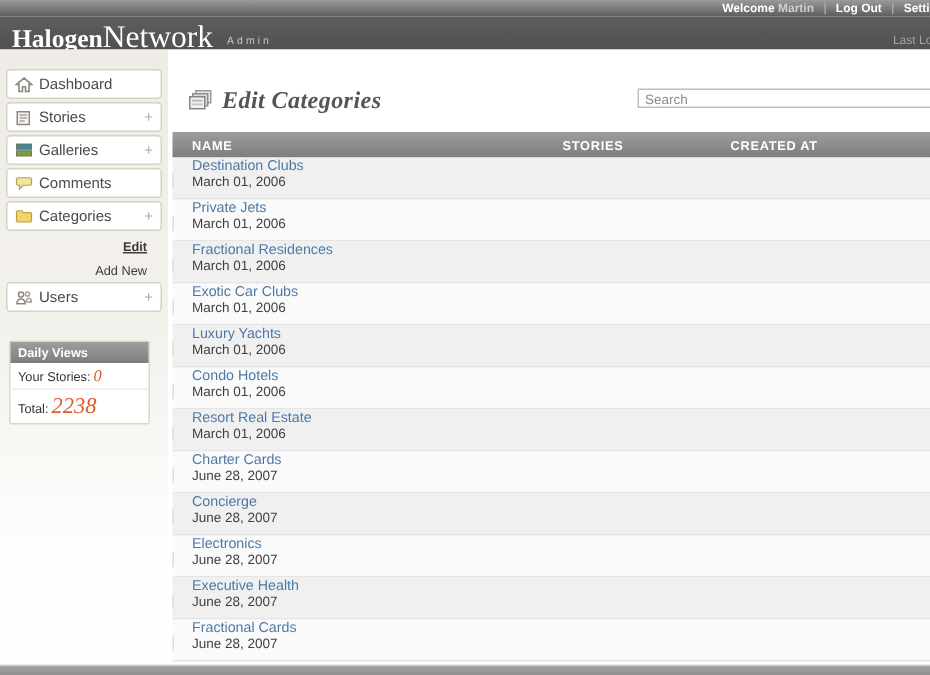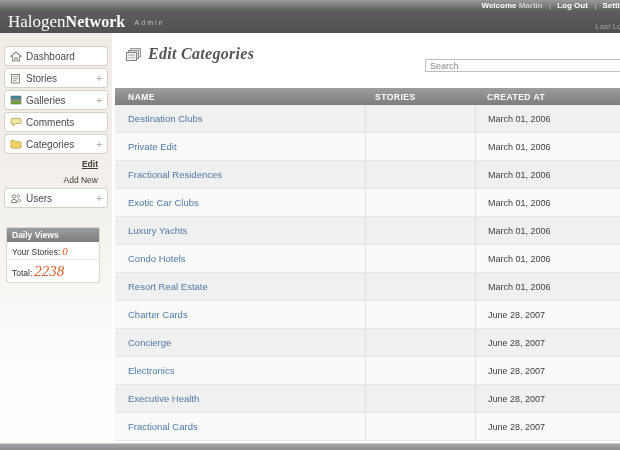--- a/index.html
+++ b/index.html
@@ -14,22 +14,22 @@
             font-size:8px; color:#e8e8e8; white-space:nowrap; }
   .topnav b { color:#fff; }
   .topnav .user { color:#cfcfcf; font-weight:bold; }
   .topnav a { color:#fff; font-weight:bold; text-decoration:none; cursor:pointer; }
   .topnav .sep { color:#bdbdbd; margin:0 4px; }
 
   
   .logobar { position:absolute; top:11px; left:0; width:620px; height:22px;
              background:linear-gradient(#5e5c5e,#525052); }
   .brand { position:absolute; left:8px; top:1px; color:#fff; white-space:nowrap; cursor:pointer; }
-  .brand .b1 { font-family:"Liberation Serif", serif; font-size:17px; font-weight:normal; }
-  .brand .b2 { font-family:"Liberation Serif", serif; font-size:16px; font-weight:bold; }
+  .brand .b1 { font-family:"Liberation Serif", serif; font-size:17px; font-weight:bold; }
+  .brand .b2 { font-family:"Liberation Serif", serif; font-size:21px; font-weight:normal; }
   .brand .b3 { font-size:7px; color:#c6c6c6; letter-spacing:2px; margin-left:5px; vertical-align:2px; }
   .lastlogin { position:absolute; right:-6px; bottom:2px; font-size:8px; color:#a3a3a3; white-space:nowrap; }
 
   
   .sidebar { position:absolute; top:33px; left:0; width:112px; bottom:7px;
              background:linear-gradient(#efece6 0%, #f3f1ec 45%, #fdfdfc 80%);
              padding-top:13px; }
   .menu-item { width:104px; height:20px; margin:0 auto 2px auto; background:#fff;
                border:1px solid #d6d2c8; border-radius:3px; display:flex; align-items:center;
                padding:0 5px; font-size:10px; color:#4a4a4a; cursor:pointer; }
@@ -48,38 +48,38 @@
              color:#fff; font-size:8.5px; font-weight:bold; padding-left:5px; }
   .dv-row { padding:3px 5px 2px 5px; font-size:8.5px; color:#333; }
   .dv-row + .dv-row { border-top:1px solid #eeece7; }
   .dv-label { font-weight:normal; }
   .dv-value { font-family:"Liberation Serif", serif; font-style:italic; color:#dc5c2e;
               font-size:11px; margin-left:2px; }
   .dv-row:last-child .dv-value { font-size:15px; }
 
   
   .main { position:absolute; top:33px; left:112px; right:0; bottom:7px; background:#fff; }
-  .pagetitle-row { position:absolute; top:12px; left:13px; display:flex; align-items:center; }
+  .pagetitle-row { position:absolute; top:26px; left:13px; display:flex; }
   .pt-icon { margin-right:6px; display:inline-flex; }
   h1.pagetitle { font-family:"Liberation Serif", serif; font-style:italic; font-weight:600;
                  font-size:16px; color:#555; letter-spacing:0.3px; }
   .search { position:absolute; top:26px; left:313px; width:200px; height:13px;
             border:1px solid #bfbfbf; font-size:9px; padding:0 4px; color:#555;
             font-family:"Liberation Sans", sans-serif; outline:none; }
   .search::placeholder { color:#8a8a8a; }
 
   .table { position:absolute; left:3px; top:55px; width:505px; }
   .thead { display:flex; height:17px; align-items:center;
            background:linear-gradient(#9d9d9d,#7d7d7d); color:#fff;
            font-size:8.5px; font-weight:bold; letter-spacing:0.5px; }
   .th { }
   .th.c0 { width:250px; padding-left:13px; }
   .th.c1 { width:110px; padding-left:10px; }
   .th.c2 { width:145px; padding-left:12px; }
-  .trow { display:flex; height:28px; align-items:stretch; border-bottom:1px solid #e5e5e5; }
+  .trow { display:flex; height:28px; align-items:stretch; border-bottom:1px solid #e5e5e5;flex-direction:column; }
   .trow.odd  { background:#f0f0f0; }
   .trow.even { background:#fafafa; }
   .td { display:flex; align-items:center; }
   .td.c0 { width:250px; padding-left:13px; }
   .td.c1 { width:110px; border-left:1px solid #dedede; }
   .td.c2 { width:145px; border-left:1px solid #dedede; padding-left:12px;
            font-size:9px; color:#3f3f3f; }
   .name-link { font-size:9.5px; color:#4d79a7; text-decoration:none; cursor:pointer; }
 
   
@@ -205,21 +205,21 @@
       <div id="tbody">
           <div class="trow odd">
             <div class="td c0">
               <a class="name-link">Destination Clubs</a>
             </div>
             <div class="td c1"></div>
             <div class="td c2">March 01, 2006</div>
           </div>
           <div class="trow even">
             <div class="td c0">
-              <a class="name-link">Private Edit</a>
+              <a class="name-link">Private Jets</a>
             </div>
             <div class="td c1"></div>
             <div class="td c2">March 01, 2006</div>
           </div>
           <div class="trow odd">
             <div class="td c0">
               <a class="name-link">Fractional Residences</a>
             </div>
             <div class="td c1"></div>
             <div class="td c2">March 01, 2006</div>

